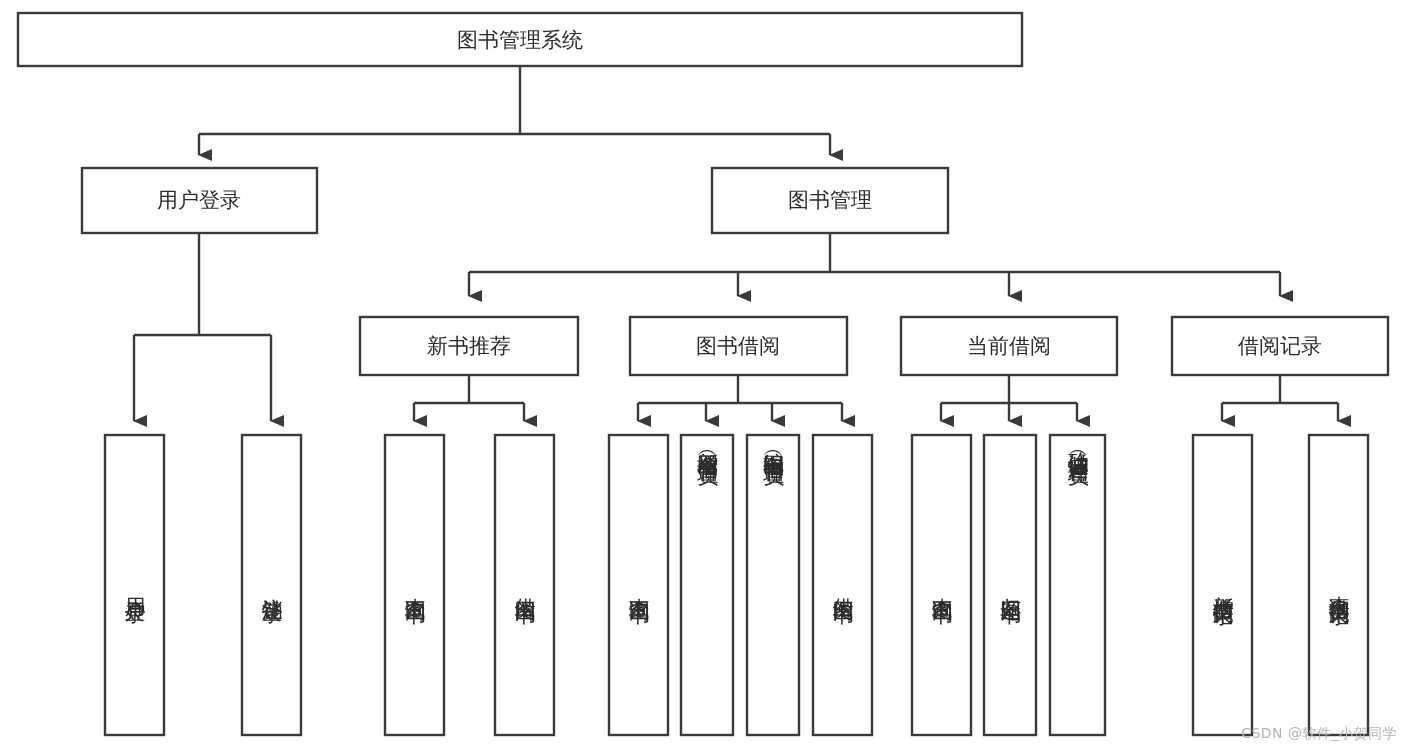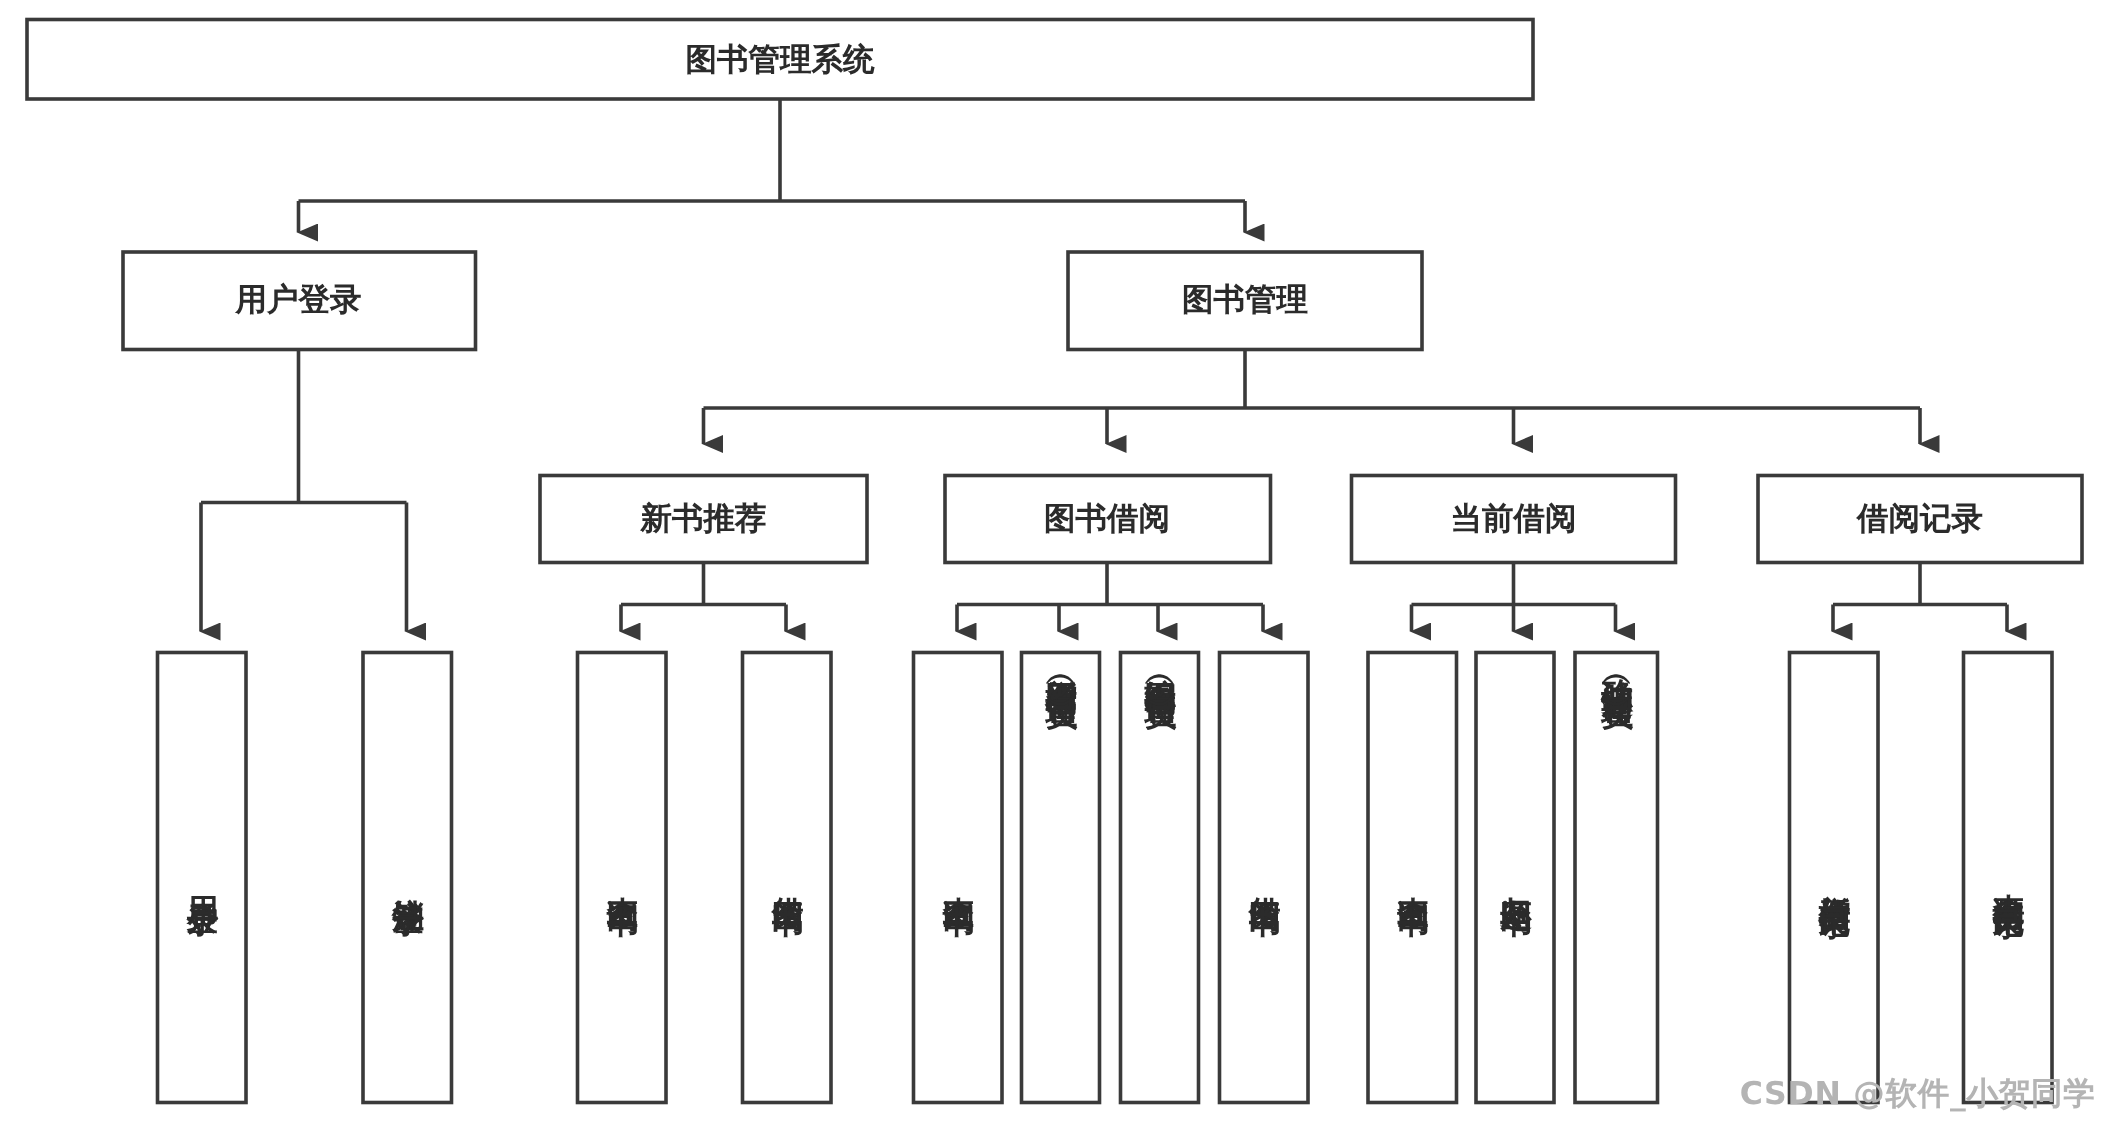--- a/index.html
+++ b/index.html
@@ -12,21 +12,20 @@
     width: 1405px;
     height: 747px;
     font-family: "DejaVu Sans", "Liberation Sans", sans-serif;
     overflow: hidden;
   }
   #chart-root {
     position: relative;
     width: 1405px;
     height: 747px;
     background: #ffffff;
-    font-weight: bold;
   }
   svg.flow {
     position: absolute;
     left: 0;
     top: 0;
     width: 1405px;
     height: 747px;
     display: block;
   }
   .node-rect {
@@ -71,21 +70,21 @@
     line-height: 1.02;
     letter-spacing: 2px;
     color: #2b2b2b;
     white-space: nowrap;
   }
   .watermark {
     position: absolute;
     right: 8px;
     bottom: 4px;
     font-family: "DejaVu Sans", "Liberation Sans", sans-serif;
-    font-size: 21px;
+    font-size: 14px;
     color: #b4b4b4;
     letter-spacing: 0.5px;
     white-space: nowrap;
   }
 </style>
 </head>
 <body>
 
 <div id="chart-root">
 

